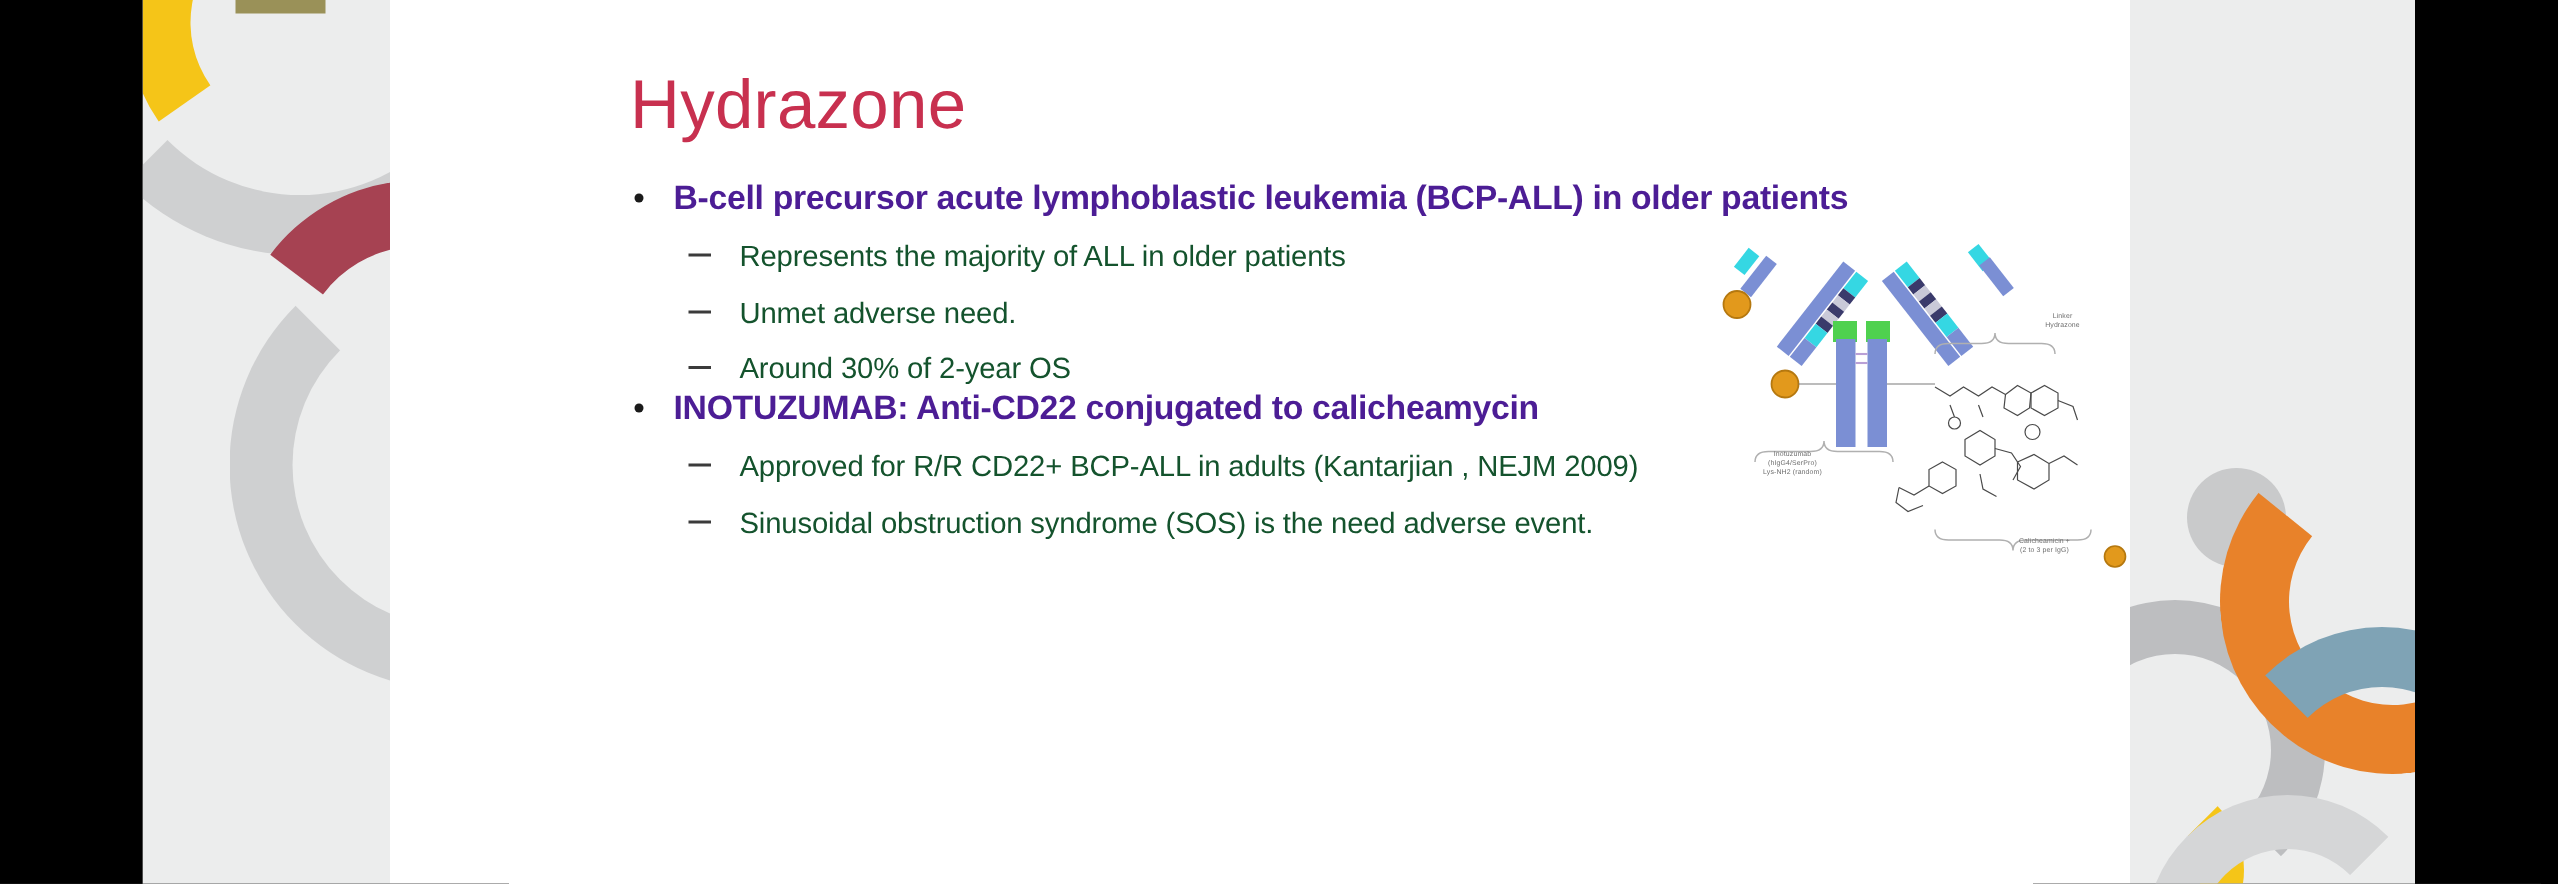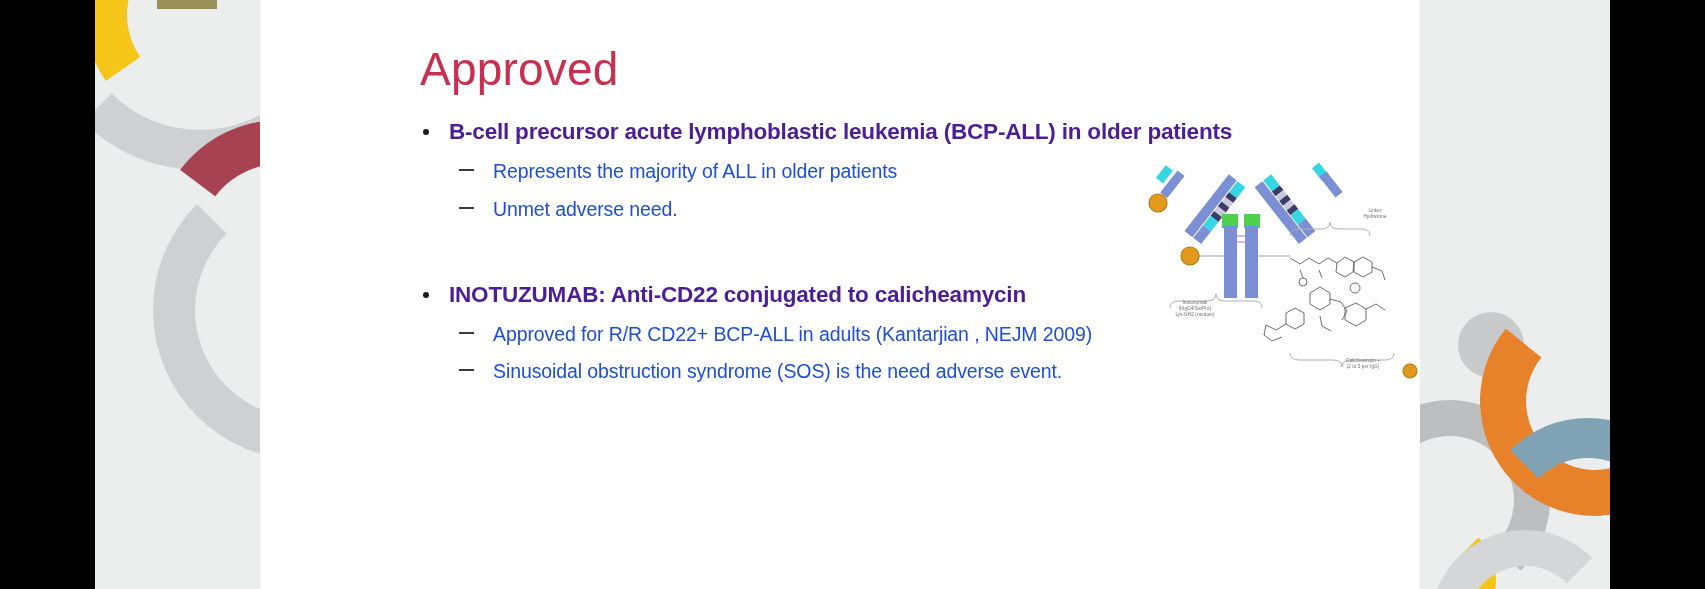--- a/index.html
+++ b/index.html
@@ -107,24 +107,24 @@
   .b1 .txt{
     font-size:22.5px; font-weight:bold; color:#4c1d95; line-height:1.25;
     letter-spacing:-0.2px;
   }
 
   .b2{ position:relative; padding-left:78px; margin-top:14px; }
   .b2 .dash{
     position:absolute; left:44px; top:9px; width:15px; height:2px; background:#3b3b3b;
   }
   .b2 .txt{
-    font-size:19.5px; color:#1d4ed8; line-height:1.2; letter-spacing:-0.1px;
-  }
-
-  .group2{ margin-top:60px; }
+    font-size:19.5px; color:#14532d; line-height:1.2; letter-spacing:-0.1px;
+  }
+
+  .group2{ }
 
   
   .figure{
     position:absolute; left:880px; top:158px; width:300px; height:230px;
   }
   .fig-svg{ width:300px; height:230px; display:block; }
   .fig-label{
     position:absolute; font-size:4.6px; color:#6d6d6d; line-height:1.35;
     font-family:"Liberation Sans", sans-serif; letter-spacing:0.1px;
     white-space:pre-line; text-align:center;
@@ -155,36 +155,40 @@
       <div class="r-gray-band"></div>
       <div class="r-circle-gray"></div>
       <div class="r-orange"></div>
       <div class="r-blue"></div>
       <div class="r-yellow2"></div>
       <div class="r-gray-bottom"></div>
     </div>
 
     <div class="content-card">
 
-      <div class="title">Approved</div>
+      <div class="title">Hydrazone</div>
 
       <div class="bullets">
 
         <div>
           <div class="b1">
             <span class="dot"></span>
             <span class="txt">B-cell precursor acute lymphoblastic leukemia (BCP-ALL) in older patients</span>
           </div>
           <div class="b2">
             <span class="dash"></span>
             <span class="txt">Represents the majority of ALL in older patients</span>
           </div>
           <div class="b2">
             <span class="dash"></span>
             <span class="txt">Unmet adverse need.</span>
+          </div>
+          <div class="b2">
+            <span class="dash"></span>
+            <span class="txt">Around 30% of 2-year OS</span>
           </div>
         </div>
 
         <div class="group2">
           <div class="b1">
             <span class="dot"></span>
             <span class="txt">INOTUZUMAB: Anti-CD22 conjugated to calicheamycin</span>
           </div>
           <div class="b2">
             <span class="dash"></span>

